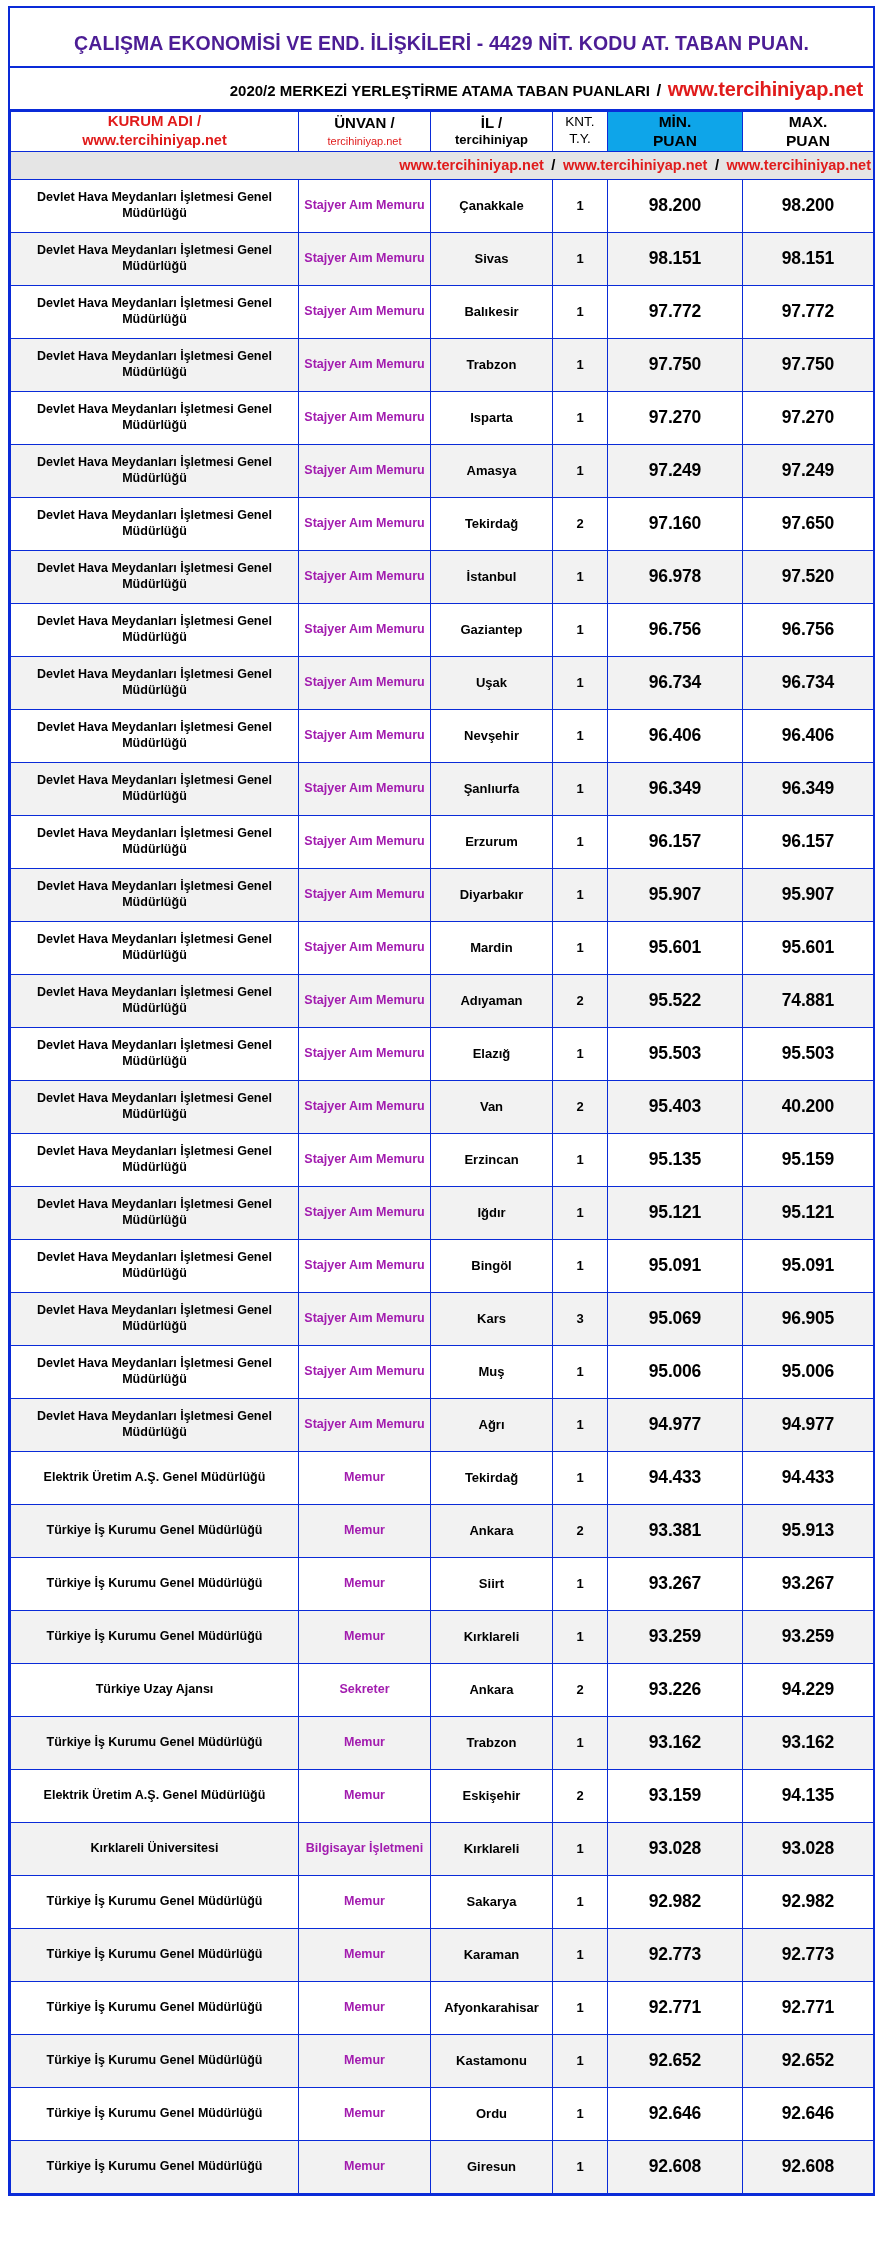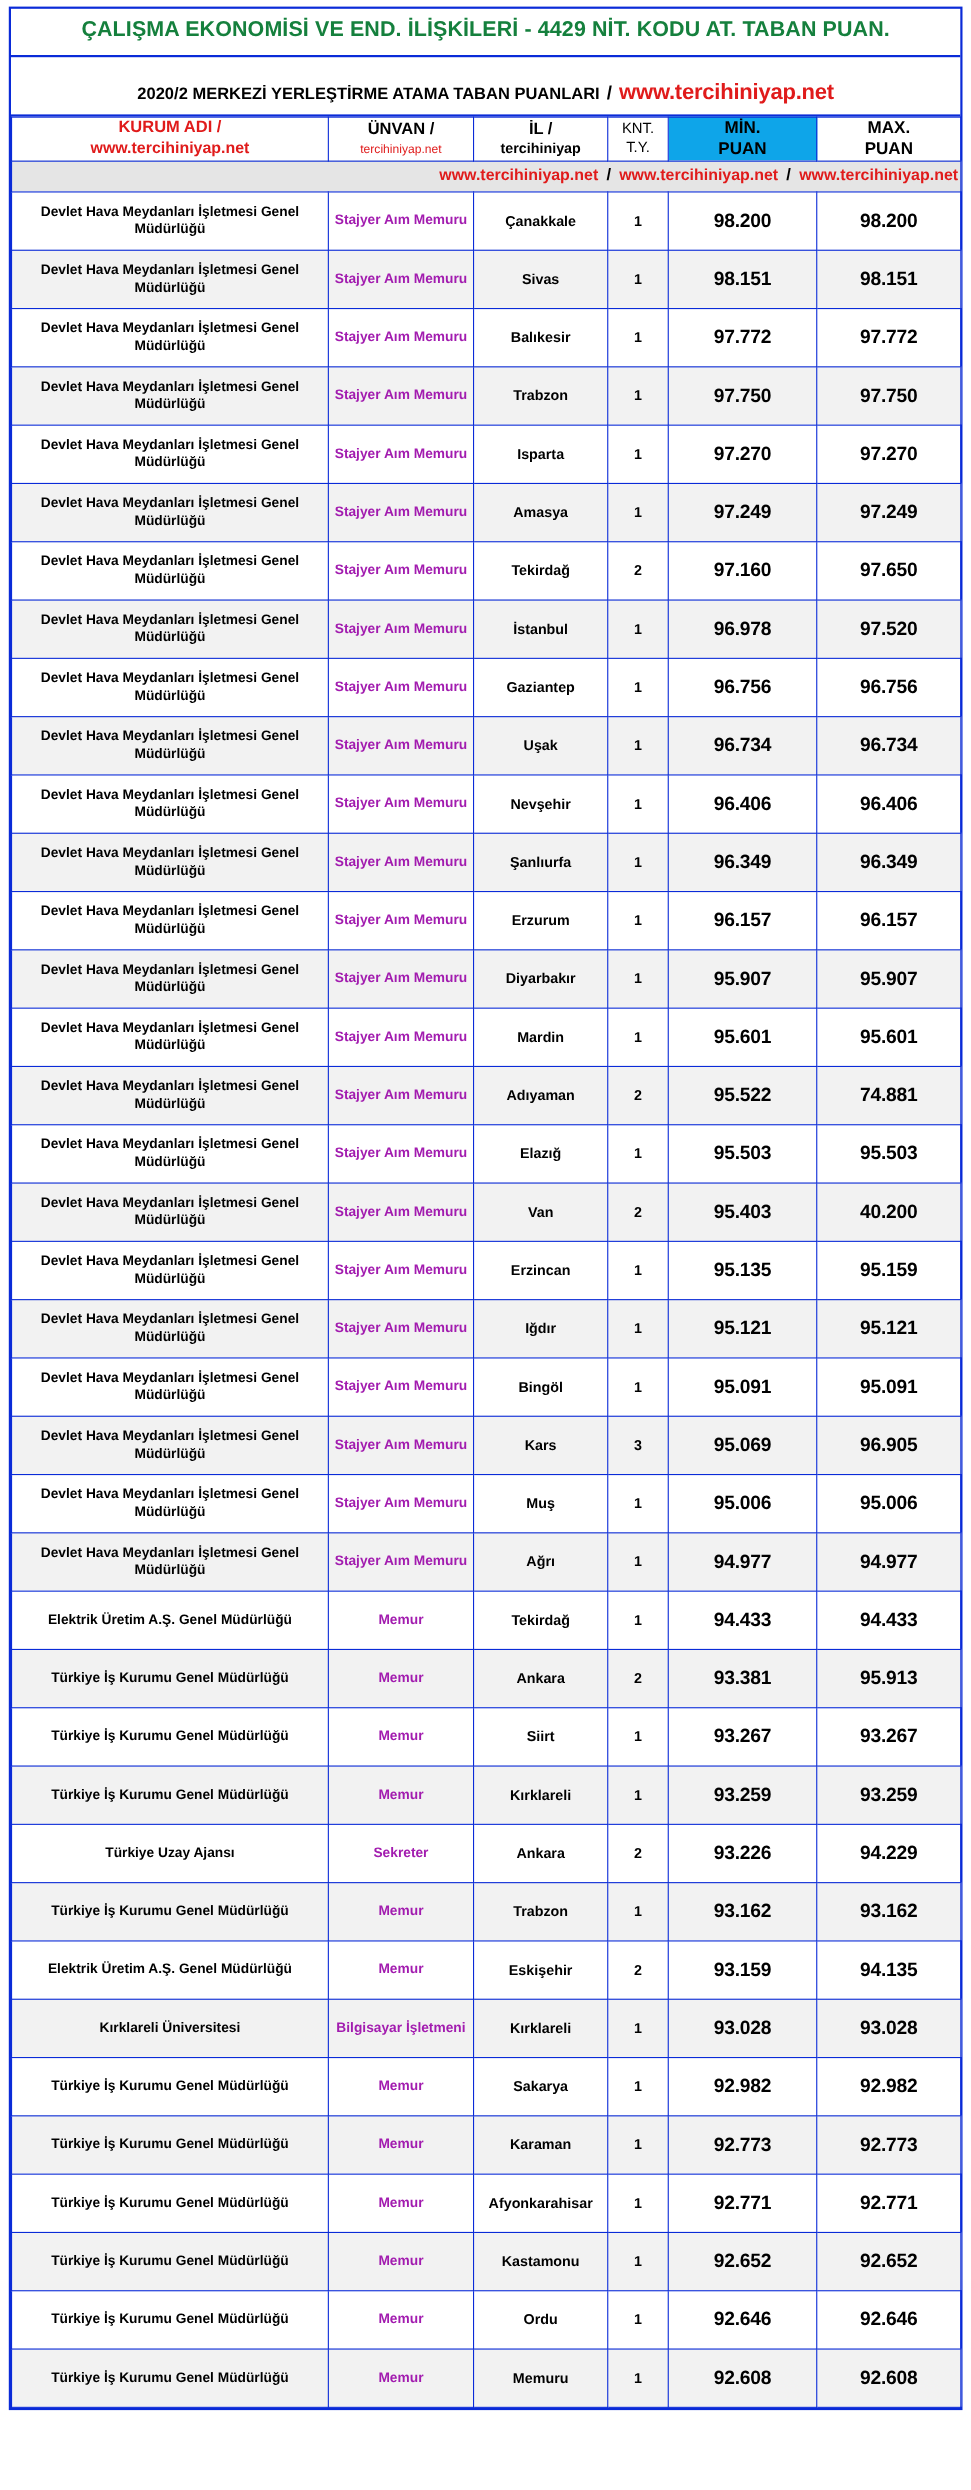--- a/index.html
+++ b/index.html
@@ -21,28 +21,29 @@
   }
   
   .title-band{
     border-bottom:2px solid #0a2bd8;
     padding:8px 14px 10px 14px;
     text-align:center;
   }
   .title-band .t1{
     font-size:19.5px;
     font-weight:bold;
-    color:#15803d;
+    color:#4c1d95;
     line-height:1.22;
     letter-spacing:.1px;
+    margin-top:16px;
   }
   .sub-band{
     border-bottom:2px solid #0a2bd8;
-    padding:21px 10px 8px 10px;
-    text-align:center;
+    padding:10px 10px 8px 10px;
+    text-align:right;
     white-space:nowrap;
   }
   .sub-band .s1{
     font-size:15px;
     font-weight:bold;
     color:#000;
   }
   .sub-band .slash{
     font-size:17px;
     font-weight:bold;
@@ -535,21 +536,21 @@
             <td class="kurum">Türkiye İş Kurumu Genel Müdürlüğü</td>
             <td class="unvan">Memur</td>
             <td class="il">Ordu</td>
             <td class="knt">1</td>
             <td class="puan minpuan">92.646</td>
             <td class="puan">92.646</td>
           </tr>
           <tr class="alt">
             <td class="kurum">Türkiye İş Kurumu Genel Müdürlüğü</td>
             <td class="unvan">Memur</td>
-            <td class="il">Memuru</td>
+            <td class="il">Giresun</td>
             <td class="knt">1</td>
             <td class="puan minpuan">92.608</td>
             <td class="puan">92.608</td>
           </tr>
         </tbody>
     </table>
 
   </div>
 </div>
 

